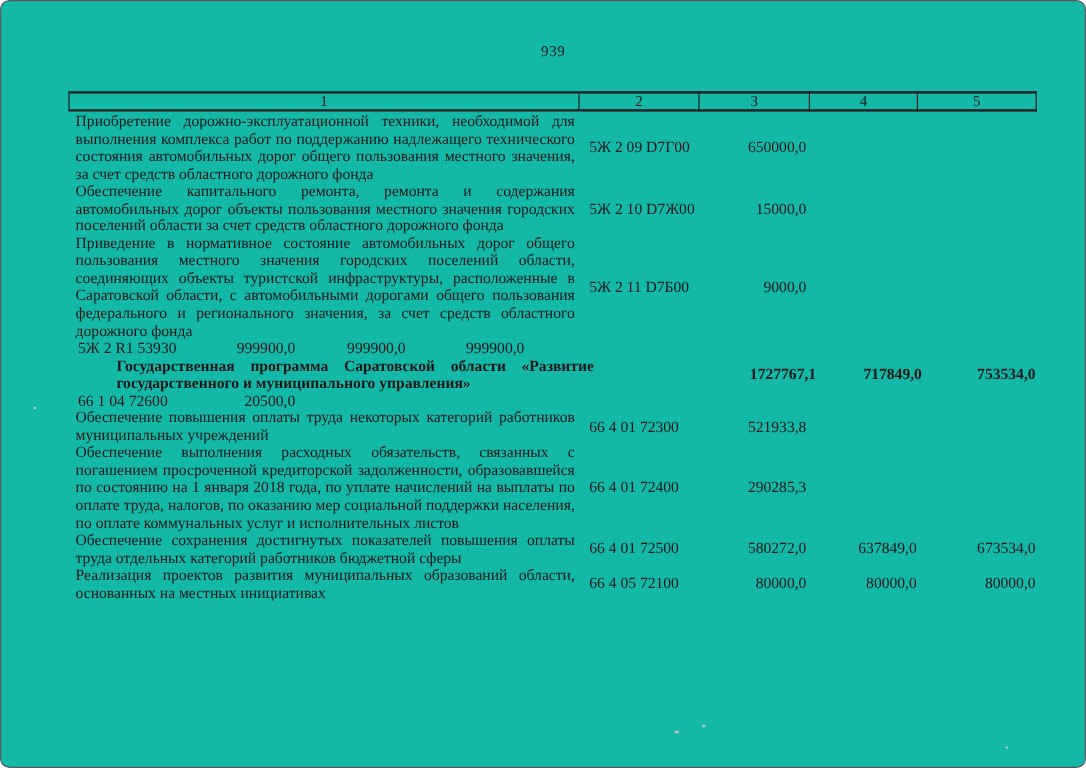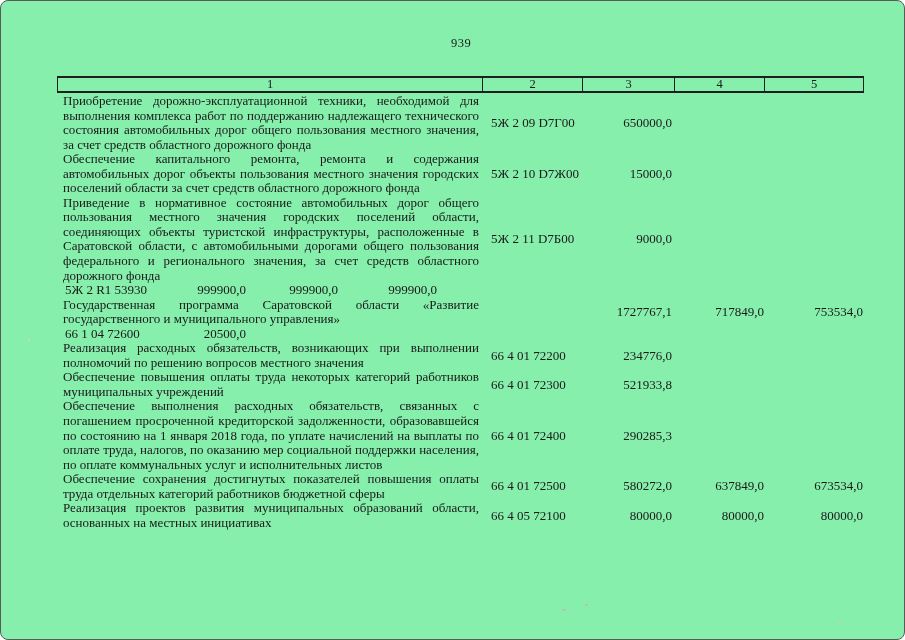--- a/index.html
+++ b/index.html
@@ -5,21 +5,21 @@
   html, body { margin: 0; padding: 0; background: #ffffff; }
   body {
     width: 905px; height: 640px;
     font-family: "Liberation Serif", serif;
     color: #181818;
   }
   .page {
     position: relative;
     width: 905px; height: 640px;
     box-sizing: border-box;
-    background: #86efac;
+    background: #14b8a6;
     border: 1px solid #5a5a5a;
     border-radius: 8px;
     overflow: hidden;
   }
   .page-number {
     position: absolute;
     top: 35px; left: 57px; width: 806px;
     text-align: center;
     font-size: 12.5px;
     letter-spacing: 0.5px;
@@ -55,21 +55,21 @@
   .row > div { box-sizing: border-box; }
   .c1 {
     width: 426px;
     padding: 0 4px 0 6px;
     text-align: justify;
   }
   .c2 { width: 100px; padding-left: 8px; white-space: nowrap; }
   .c3 { width: 92px;  text-align: right; padding-right: 3px; white-space: nowrap; }
   .c4 { width: 90px;  text-align: right; padding-right: 1px; white-space: nowrap; }
   .c5 { width: 99px;  text-align: right; padding-right: 1px; white-space: nowrap; }
-  .row.bold { font-weight: normal; }
+  .row.bold { font-weight: bold; margin-left: 34px; }
   .speck { position: absolute; background: #bdbdbd; border-radius: 1px; }
   .speck-1 { left: 561px; top: 608px; width: 4px; height: 2px; }
   .speck-2 { left: 584px; top: 603px; width: 3px; height: 2px; }
   .speck-3 { left: 837px; top: 621px; width: 2px; height: 2px; background: #cccccc; }
   .speck-4 { left: 27px;  top: 338px; width: 2px; height: 2px; background: #d2d2d2; }
 </style>
 </head>
 <body>
 
 <div class="page">
@@ -126,27 +126,20 @@
     <div class="c5">753534,0</div>
   </div>
 
   <div class="row">
     <div class="c2">66 1 04 72600</div>
     <div class="c3">20500,0</div>
     <div class="c4"></div>
     <div class="c5"></div>
   </div>
 
-  <div class="row">
-    <div class="c1">Реализация расходных обязательств, возникающих при выполнении полномочий по решению вопросов местного значения</div>
-    <div class="c2">66 4 01 72200</div>
-    <div class="c3">234776,0</div>
-    <div class="c4"></div>
-    <div class="c5"></div>
-  </div>
 
   <div class="row">
     <div class="c1">Обеспечение повышения оплаты труда некоторых категорий работников муниципальных учреждений</div>
     <div class="c2">66 4 01 72300</div>
     <div class="c3">521933,8</div>
     <div class="c4"></div>
     <div class="c5"></div>
   </div>
 
   <div class="row">

